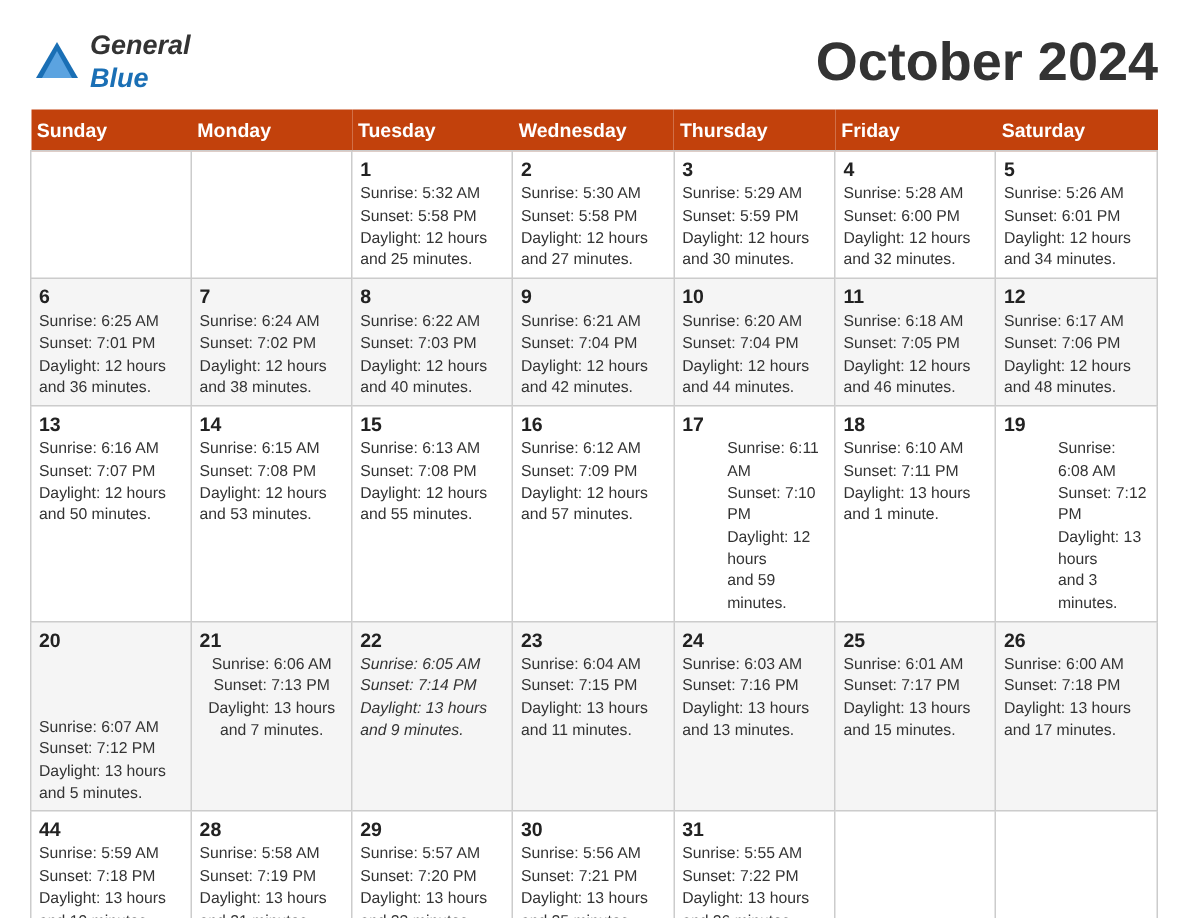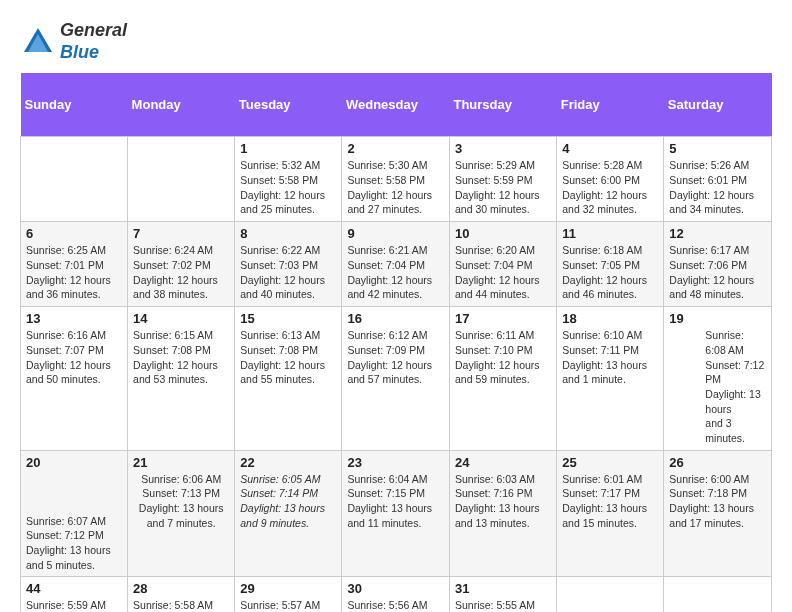--- a/index.html
+++ b/index.html
@@ -44,23 +44,23 @@
     .location {
       font-size: 16px;
       color: #555;
     }
     table {
       width: 100%;
       border-collapse: collapse;
       font-size: 11px;
     }
     th {
-      background-color: #8b5cf6;
+      background-color: #c2410c;
       color: #fff;
-      padding: 24px 4px;
+      padding: 6px 4px;
       text-align: left;
       font-size: 13px;
     }
     td {
       border: 1px solid #ccc;
       vertical-align: top;
       padding: 4px 5px;
       height: 85px;
       width: 108px;
     }
@@ -91,20 +91,21 @@
     <svg class="logo-icon" viewBox="0 0 36 36">
       <polygon points="18,4 32,28 4,28" fill="#1a6fb5"></polygon>
       <polygon points="18,10 28,28 8,28" fill="#5ba3e0"></polygon>
     </svg>
     <div>
       <div class="logo-text"><span>General</span></div>
       <div class="logo-text logo-blue"><span>Blue</span></div>
     </div>
   </div>
   <div class="title-block">
+    <div class="month-title">October 2024</div>
   </div>
 </div>
 
 <table>
   <thead>
     <tr>
     <th>Sunday</th>
         <th>Monday</th>
         <th>Tuesday</th>
         <th>Wednesday</th>
@@ -228,21 +229,21 @@
         </td>
         <td>
           <span class="day-num">16</span>
           <div class="day-info" style="white-space: pre-line;">Sunrise: 6:12 AM
 Sunset: 7:09 PM
 Daylight: 12 hours
 and 57 minutes.</div>
         </td>
         <td>
           <span class="day-num">17</span>
-          <div class="day-info" style="white-space: pre-line;">Sunrise: 6:11 AM
+          <div class="day-info" style="white-space: pre-line; margin-left: 30px;">Sunrise: 6:11 AM
 Sunset: 7:10 PM
 Daylight: 12 hours
 and 59 minutes.</div>
         </td>
         <td>
           <span class="day-num">18</span>
           <div class="day-info" style="white-space: pre-line;">Sunrise: 6:10 AM
 Sunset: 7:11 PM
 Daylight: 13 hours
 and 1 minute.</div>

